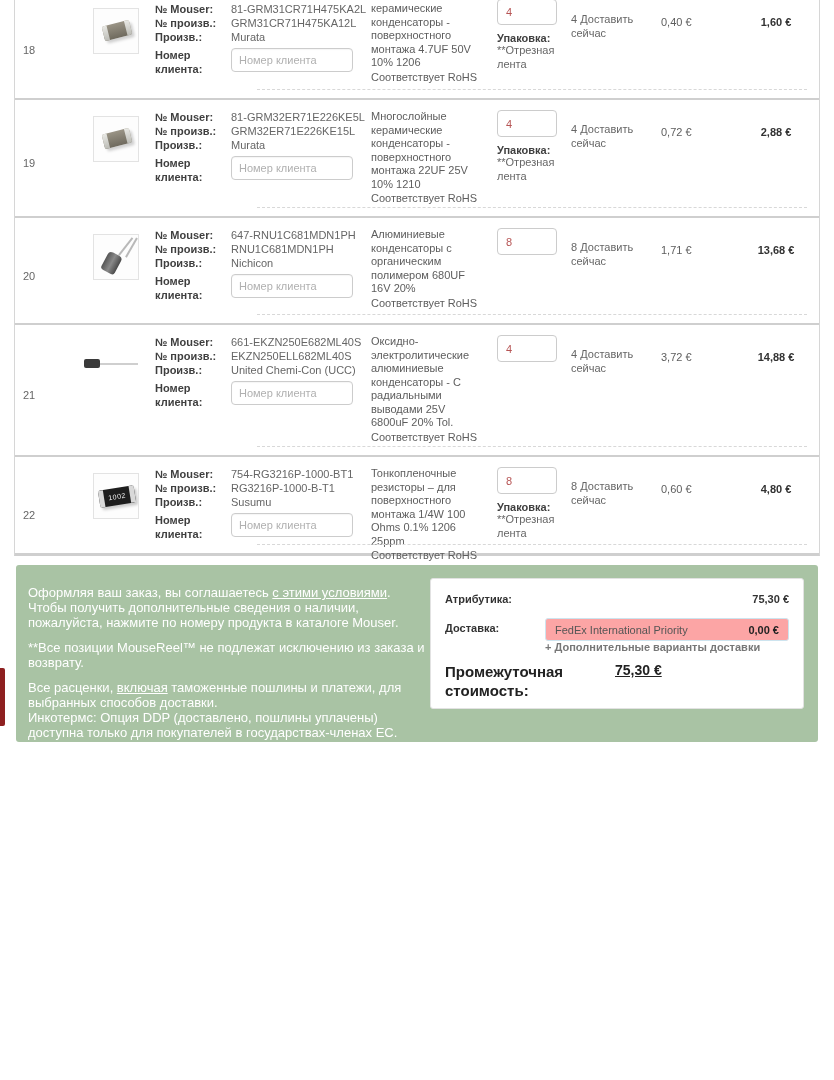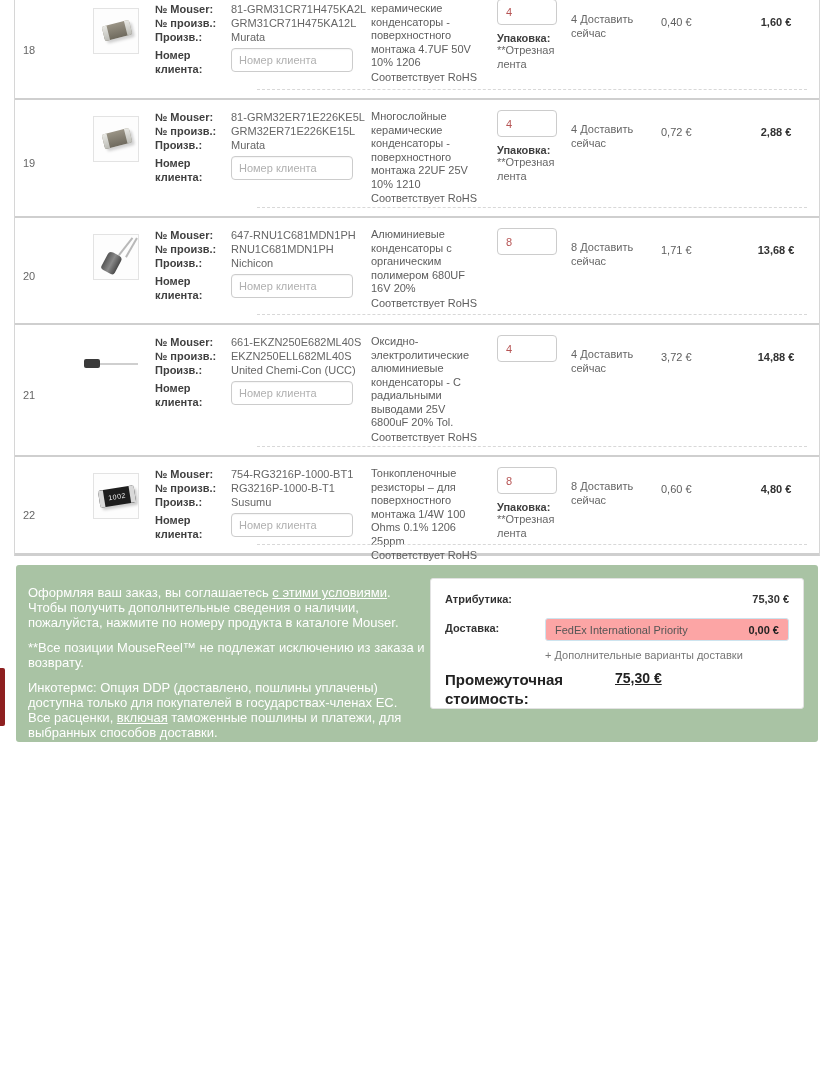--- a/index.html
+++ b/index.html
@@ -92,21 +92,21 @@
 
   #summary-card { position:absolute; left:414px; top:13px; width:374px; height:131px;
     background:#fff; border:1px solid #e2e2e2; border-radius:3px; padding:14px 14px 0 14px; }
   .sum-row1 { display:flex; justify-content:space-between; font-size:11px; color:#333; font-weight:bold; }
   .sum-row2 { display:flex; margin-top:13px; }
   .sum-row2 .ship-label { font-size:11px; color:#333; font-weight:bold; width:100px; padding-top:4px; }
   .ship-box { flex:1; background:#fca5a5; border:1px solid #cde4ef; border-radius:3px; height:23px;
     display:flex; align-items:center; justify-content:space-between; padding:0 9px; cursor:pointer; }
   .ship-box .ship-method { font-size:11px; color:#555; }
   .ship-box .ship-price { font-size:11px; color:#222; font-weight:bold; }
-  .more-ship { margin-left:100px; margin-top:8px; font-size:11px; color:#777; cursor:pointer; }
+  .more-ship { margin-left:100px; margin-top:0; font-size:11px; color:#777; cursor:pointer;font-weight:bold; }
   .sum-row4 { display:flex; justify-content:flex-start; margin-top:9px; }
   .sum-row4 .subtotal-label { font-size:15px; font-weight:bold; color:#222; line-height:19px; width:170px; }
   .sum-row4 .subtotal-value { font-size:14px; font-weight:bold; color:#222; text-decoration:underline; cursor:pointer; }
 
   #feedback-tab { position:absolute; left:0; top:668px; width:5px; height:58px; background:#8e2020; border-radius:0 2px 2px 0; }
 </style>
 </head>
 <body>
 
 <div id="page">
@@ -261,22 +261,22 @@
   </div>
     </div>
 
   <div id="terms-panel">
     <div id="terms-text">
       <p><span>Оформляя ваш заказ, вы соглашаетесь </span><a>с этими условиями</a><span>.</span></p>
       <p>Чтобы получить дополнительные сведения о наличии, пожалуйста, нажмите по номеру продукта в каталоге Mouser.</p>
       <div class="gap"></div>
       <p>**Все позиции MouseReel™ не подлежат исключению из заказа и возврату.</p>
       <div class="gap"></div>
+      <p><span>Все расценки, </span><a>включая</a><span> таможенные пошлины и платежи, для выбранных способов доставки.</span></p>
       <p>Инкотермс: Опция DDP (доставлено, пошлины уплачены) доступна только для покупателей в государствах-членах ЕС.</p>
-      <p><span>Все расценки, </span><a>включая</a><span> таможенные пошлины и платежи, для выбранных способов доставки.</span></p>
     </div>
 
     <div id="summary-card">
       <div class="sum-row1">
         <span>Атрибутика:</span>
         <span>75,30 €</span>
       </div>
       <div class="sum-row2">
         <span class="ship-label">Доставка:</span>
         <div class="ship-box">

